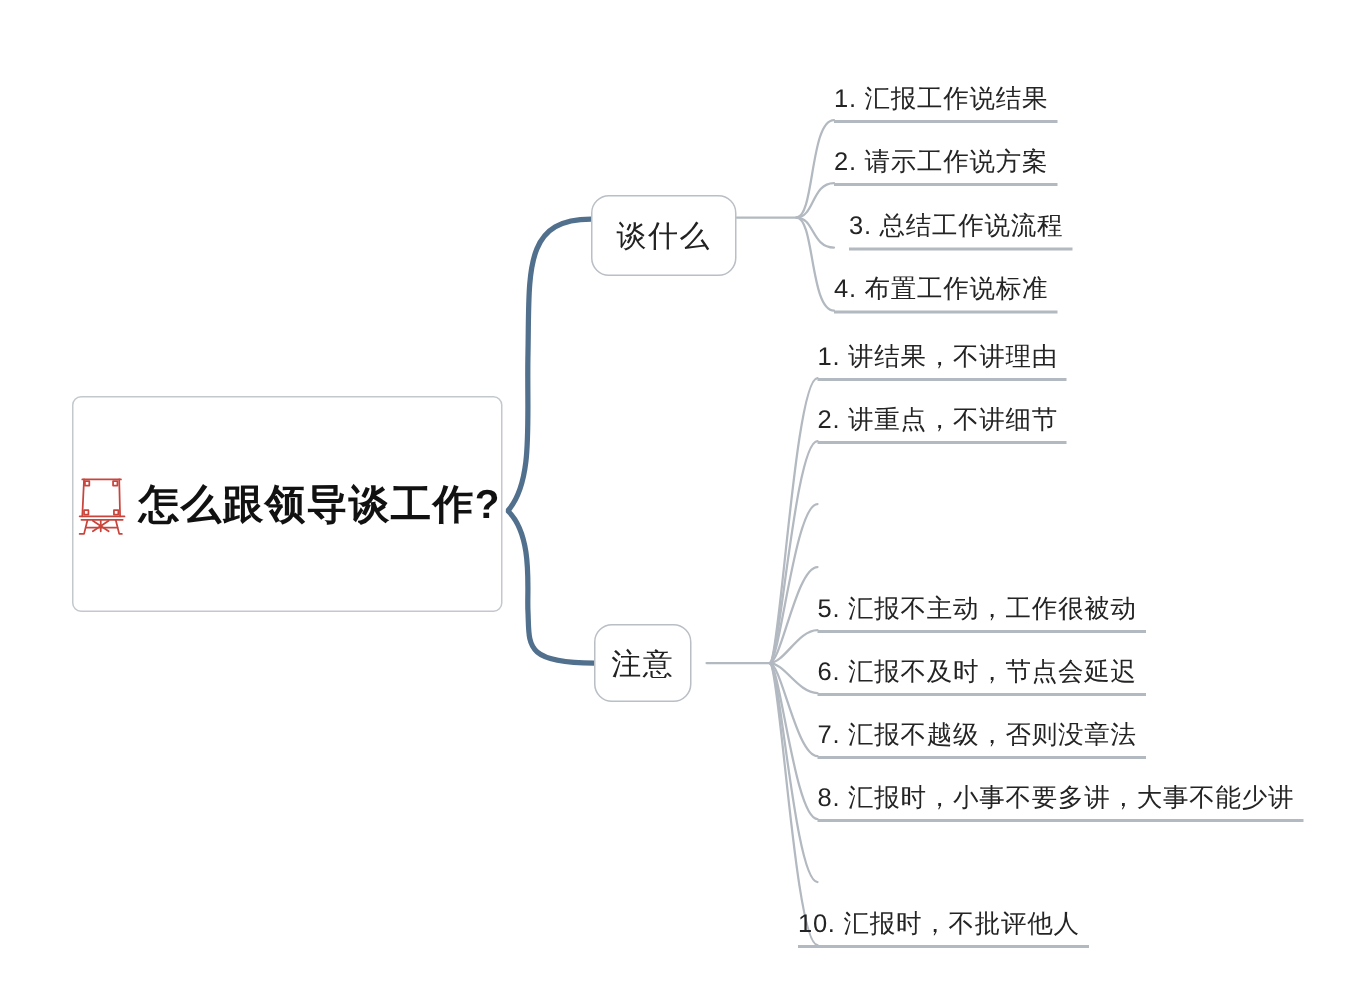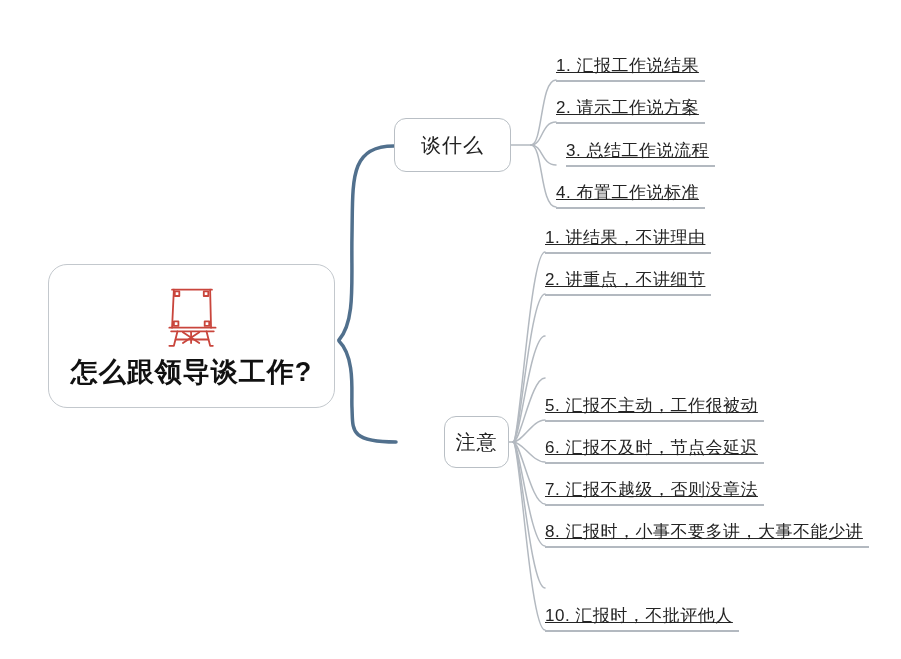--- a/index.html
+++ b/index.html
@@ -16,27 +16,27 @@
     position: absolute;
     left: 0; top: 0;
     width: 901px; height: 659px;
     pointer-events: none;
   }
   .root-node {
     position: absolute;
     left: 48px; top: 264px;
     width: 287px; height: 144px;
     border: 1.5px solid #c3c8cd;
-    border-radius: 19px;
+    border-radius: 6px;
     background: #ffffff;
     box-sizing: border-box;
     display: flex;
-    flex-direction: column;
+    flex-direction: row;
     align-items: center;
-    justify-content: center;
+    justify-content: flex-start;
     gap: 6px;
   }
   .root-title {
     font-size: 27px;
     font-weight: 700;
     letter-spacing: 1px;
     color: #111111;
     white-space: nowrap;
   }
   .topic {
@@ -46,33 +46,32 @@
     background: #ffffff;
     box-sizing: border-box;
     display: flex;
     align-items: center;
     justify-content: center;
     font-size: 20px;
     color: #222222;
     letter-spacing: 1px;
     white-space: nowrap;
   }
-  .topic-a { left: 394px; top: 118px; width: 117px; height: 54px; }
-  .topic-b { left: 396px; top: 416px; width: 65px; height: 52px; margin-left: 48px; }
+  .topic-a { left: 394px; top: 130px; width: 97px; height: 54px; }
+  .topic-b { left: 396px; top: 416px; width: 65px; height: 52px; }
   .leaf {
     position: absolute;
     font-size: 17px;
     line-height: 24px;
     color: #242424;
     white-space: nowrap;
     padding-bottom: 2px;
     padding-right: 6px;
     border-bottom: 2px solid #b3b9c0;
     letter-spacing: 0.5px;
-    text-decoration: underline;
   }
 </style>
 </head>
 <body>
 
 <div class="canvas">
 
   <svg class="connectors" viewBox="0 0 901 659">
 
     <g stroke="#51708d" stroke-width="3.5" fill="none" stroke-linecap="round">
@@ -133,15 +132,15 @@
   <div class="leaf" style="left:556px;top:96px">2. 请示工作说方案</div>
   <div class="leaf" style="left:566px;top:139px">3. 总结工作说流程</div>
   <div class="leaf" style="left:556px;top:181px">4. 布置工作说标准</div>
 
   <div class="leaf" style="left:545px;top:226px">1. 讲结果，不讲理由</div>
   <div class="leaf" style="left:545px;top:268px">2. 讲重点，不讲细节</div>
   <div class="leaf" style="left:545px;top:394px">5. 汇报不主动，工作很被动</div>
   <div class="leaf" style="left:545px;top:436px">6. 汇报不及时，节点会延迟</div>
   <div class="leaf" style="left:545px;top:478px">7. 汇报不越级，否则没章法</div>
   <div class="leaf" style="left:545px;top:520px">8. 汇报时，小事不要多讲，大事不能少讲</div>
-  <div class="leaf" style="left:545px;top:604px">10. 汇报时，不批评他人</div>
+  <div class="leaf" style="left:532px;top:604px">10. 汇报时，不批评他人</div>
 
 </div>
 
 </body></html>

